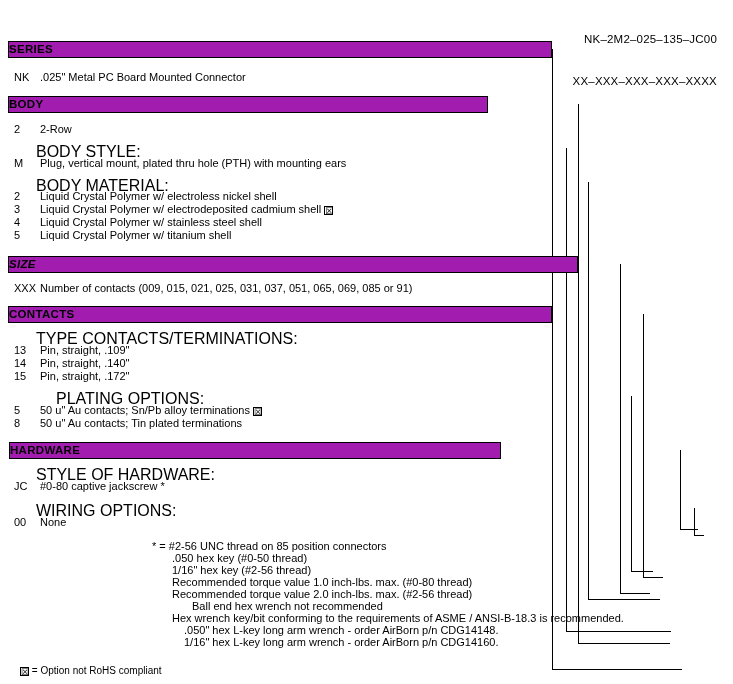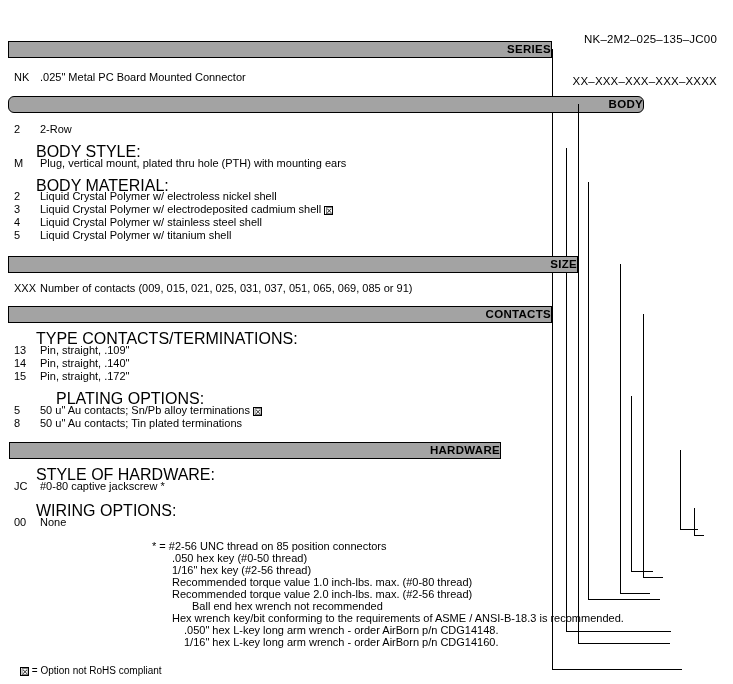--- a/index.html
+++ b/index.html
@@ -26,24 +26,24 @@
     font-size: 11.5px;
     letter-spacing: 0.2px;
     line-height: 14px;
     white-space: pre;
   }
 
   
   .band {
     position: absolute;
     border: 1px solid #000;
-    background: #a3a3a3;
+    background: #a21caf;
     height: 17px;
     line-height: 15px;
-    text-align: right;
+    text-align: left;
     font-weight: bold;
     font-size: 11.5px;
     letter-spacing: 0.3px;
   }
 
   
   .row {
     position: absolute;
     white-space: nowrap;
     font-size: 11px;
@@ -99,21 +99,21 @@
   <div>XX–XXX–XXX–XXX–XXXX</div>
 </div>
 
 <div class="band" style="left:8px; top:41px; width:544px;">SERIES</div>
 <div class="row" style="left:14px; top:71px; width:520px;">
   <span class="code">NK</span>
   <span class="desc">.025" Metal PC Board Mounted Connector</span>
 </div>
 <div class="leader" style="left:552px; top:49px; width:130px; height:621px;"></div>
 
-<div class="band" style="left:8px; top:96px; width:636px;border-radius:6px;">BODY</div>
+<div class="band" style="left:8px; top:96px; width:480px;">BODY</div>
 <div class="row" style="left:14px; top:123px; width:520px;">
   <span class="code">2</span>
   <span class="desc">2-Row</span>
 </div>
 <div class="leader" style="left:578px; top:104px; width:92px; height:540px;"></div>
 
 <div class="sublabel" style="left:36px; top:143px;">BODY STYLE:</div>
 <div class="row" style="left:14px; top:157px; width:520px;">
   <span class="code">M</span>
   <span class="desc">Plug, vertical mount, plated thru hole (PTH) with mounting ears</span>
@@ -132,21 +132,21 @@
 <div class="row" style="left:14px; top:216px; width:520px;">
   <span class="code">4</span>
   <span class="desc">Liquid Crystal Polymer w/ stainless steel shell</span>
 </div>
 <div class="row" style="left:14px; top:229px; width:520px;">
   <span class="code">5</span>
   <span class="desc">Liquid Crystal Polymer w/ titanium shell</span>
 </div>
 <div class="leader" style="left:588px; top:182px; width:72px; height:418px;"></div>
 
-<div class="band" style="left:8px; top:256px; width:570px;">SIZE</div>
+<div class="band" style="left:8px; top:256px; width:570px;font-style:italic;">SIZE</div>
 <div class="row" style="left:14px; top:282px; width:560px;">
   <span class="code">XXX</span>
   <span class="desc">Number of contacts (009, 015, 021, 025, 031, 037, 051, 065, 069, 085 or 91)</span>
 </div>
 <div class="leader" style="left:620px; top:264px; width:30px; height:330px;"></div>
 
 <div class="band" style="left:8px; top:306px; width:544px;">CONTACTS</div>
 
 <div class="sublabel" style="left:36px; top:330px;">TYPE CONTACTS/TERMINATIONS:</div>
 <div class="row" style="left:14px; top:344px; width:520px;">

